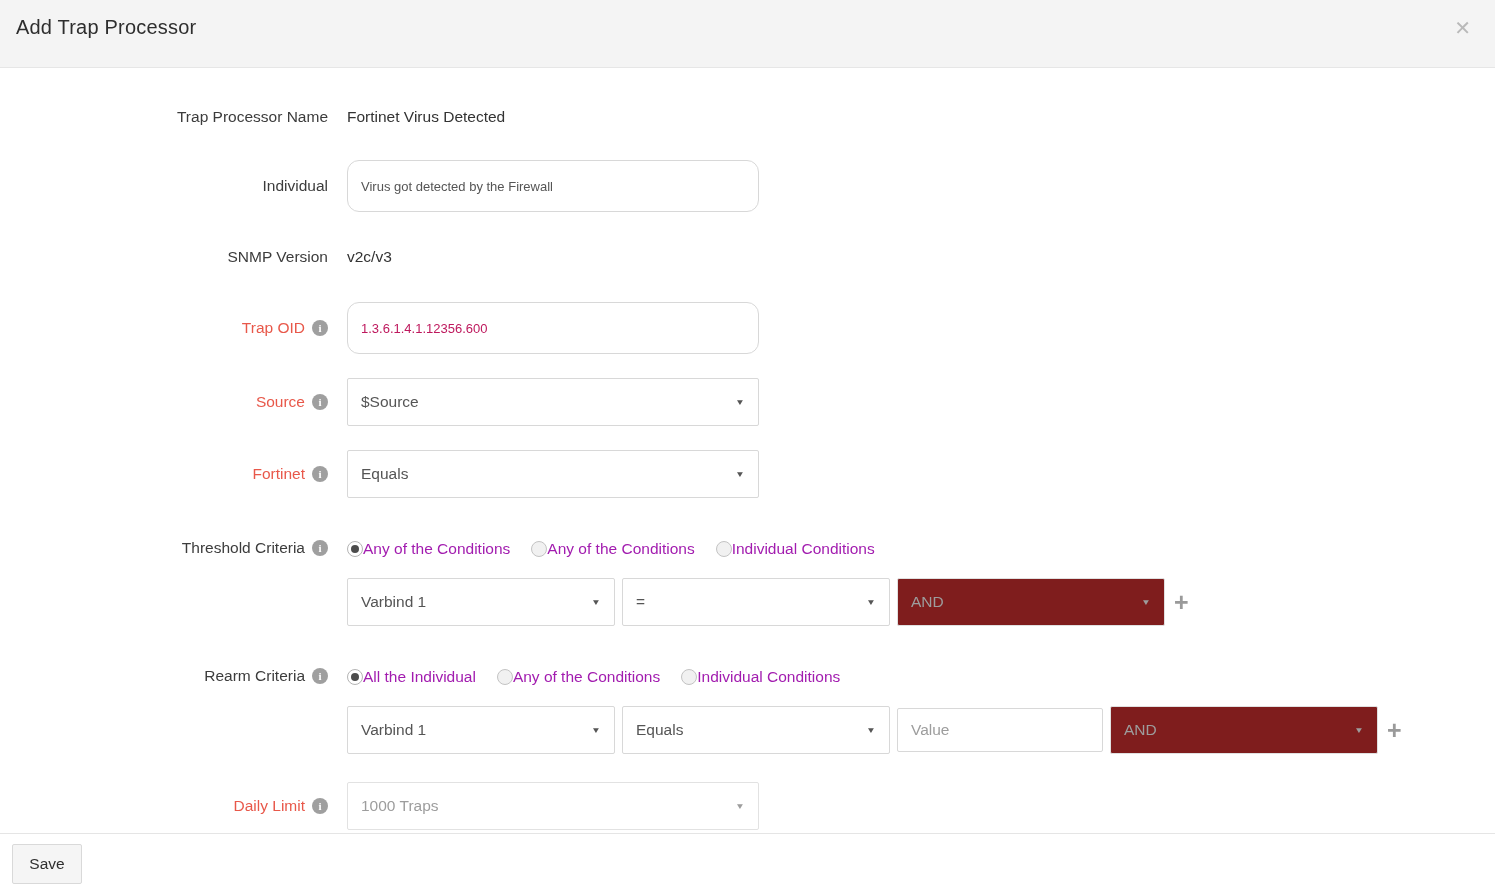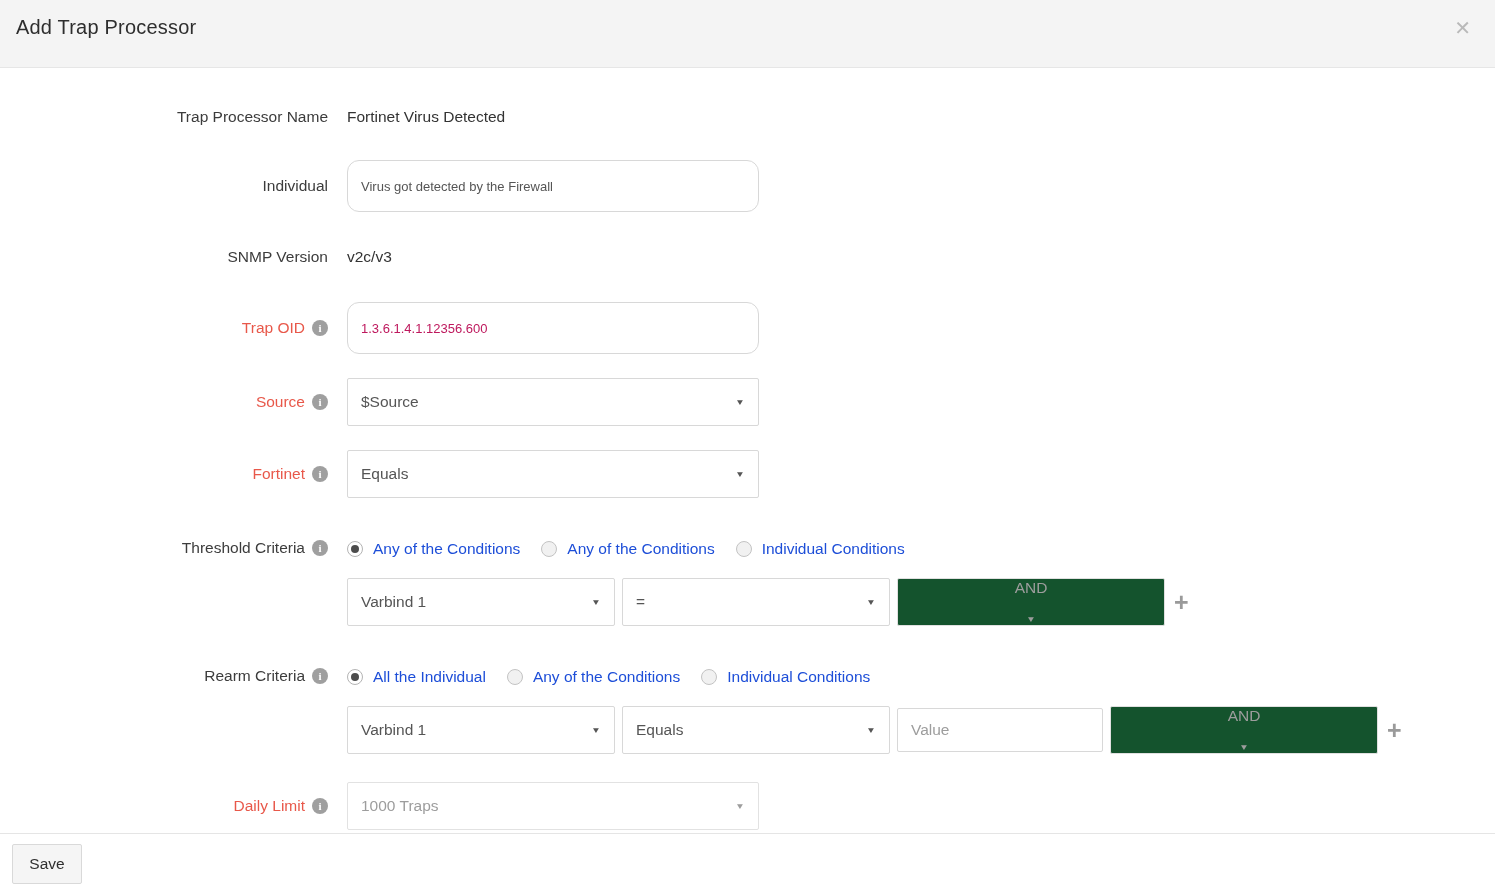--- a/index.html
+++ b/index.html
@@ -29,32 +29,32 @@
 
   .text-input { width:412px; height:52px; border:1px solid #d8d8d8; border-radius:12px; background:#fff;
                 font-size:13px; color:#555; padding:0 13px; font-family:inherit; outline:none; }
 
   .fake-select { width:412px; height:48px; border:1px solid #d8d8d8; border-radius:2px; background:#fff;
                  display:flex; align-items:center; justify-content:space-between; padding:0 13px; cursor:pointer; }
   .fake-select .sel-text { font-size:15.5px; color:#555; }
   .fake-select .caret { font-size:10px; color:#555; transform:scaleY(.85); }
   .fake-select.muted { border-color:#e2e2e2; }
   .fake-select.muted .sel-text, .fake-select.muted .caret { color:#9d9d9d; }
-  .fake-select.disabled { background:#14532d; border-color:#e0e0e0; cursor:default;flex-direction:column; }
+  .fake-select.disabled { background:#7f1d1d; border-color:#e0e0e0; cursor:default; }
   .fake-select.disabled .sel-text, .fake-select.disabled .caret { color:#9d9d9d; }
 
   
   .radio-row { display:flex; align-items:center; height:22px; margin-top:2px; }
   .radio-option { display:flex; align-items:center; margin-right:21px; cursor:pointer; }
   .radio { position:relative; width:16px; height:16px; border:1px solid #c3c3c3; border-radius:50%;
            background:#f1f1f1; display:inline-block; flex:0 0 16px; }
   .radio.checked { background:#fff; border-color:#b4b4b4; }
   .radio.checked::after { content:""; position:absolute; top:3px; left:3px; width:8px; height:8px;
                           border-radius:50%; background:#4c4c4c; }
-  .radio-label { font-size:15.5px; color:#1d4ed8; margin-left:10px; white-space:nowrap; }
+  .radio-label { font-size:15.5px; color:#a21caf; white-space:nowrap; }
 
   
   .condition-row { display:flex; align-items:center; margin-top:18px; }
   .cond-select { width:268px; margin-right:7px; }
   .cond-input { width:206px; height:44px; border:1px solid #d8d8d8; border-radius:2px; background:#fff;
                 font-size:15.5px; color:#555; padding:0 13px; font-family:inherit; outline:none; margin-right:7px; }
   .cond-input::placeholder { color:#9d9d9d; opacity:1; }
   .cond-logic { width:268px; }
   .plus-btn { font-size:25px; font-weight:bold; color:#9a9a9a; margin-left:9px; cursor:pointer; line-height:1; }
 

